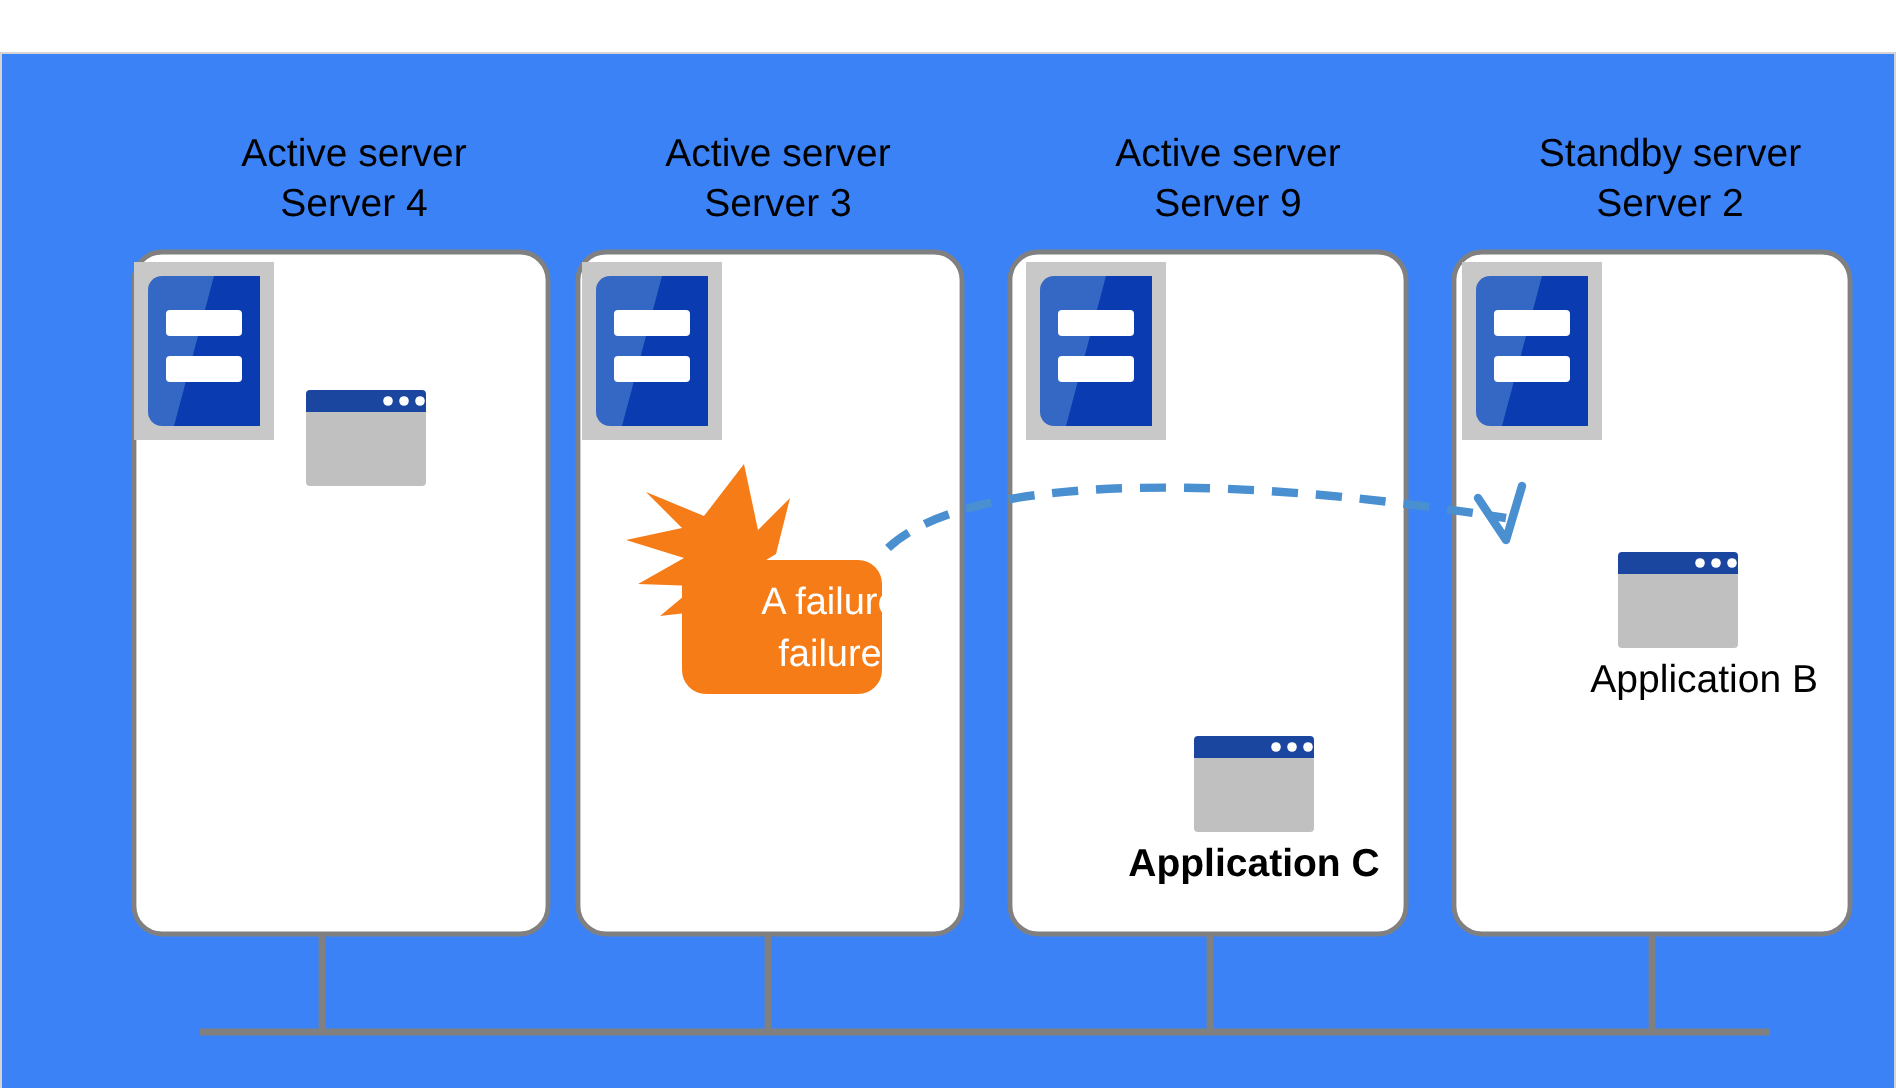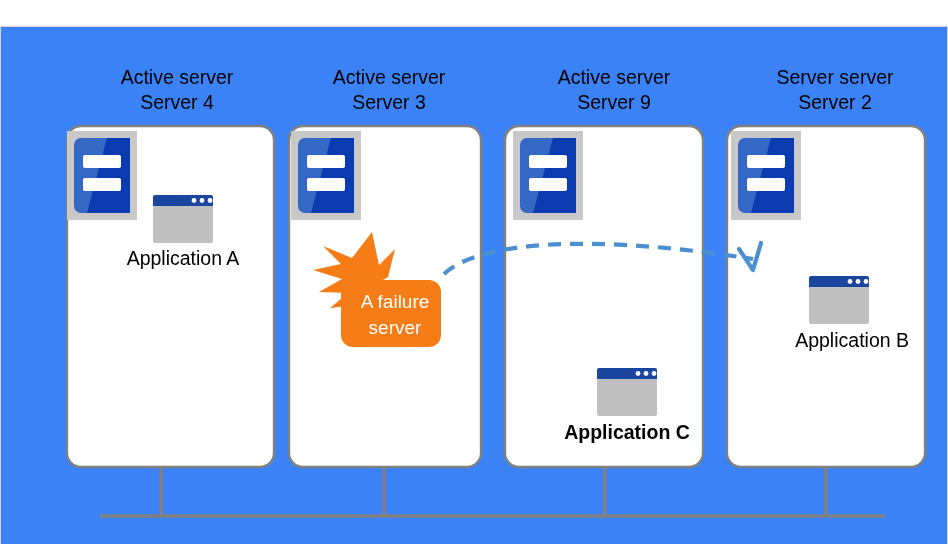--- a/index.html
+++ b/index.html
@@ -138,28 +138,27 @@
     <span>Active server</span>
     <span class="line2">Server 3</span>
   </div>
 
   <div class="server-title" style="left:513px; top:38px; width:200px;">
     <span>Active server</span>
     <span class="line2">Server 9</span>
   </div>
 
   <div class="server-title" style="left:734px; top:38px; width:200px;">
-    <span>Server server</span>
+    <span>Standby server</span>
     <span class="line2">Server 2</span>
   </div>
 
-  <div class="app-label" style="left:116px; top:220px; width:132px;">Application A</div>
 
   <div class="app-label" style="left:556px; top:394px; width:140px;font-weight:bold;">Application  C</div>
 
   <div class="app-label" style="left:768px; top:302px; width:140px;text-align:right;">Application  B</div>
 
-  <div class="failure-text" style="left:340px; top:262px; width:108px;">
+  <div class="failure-text" style="left:340px; top:262px; width:108px;padding-left:20px;">
     <span>A failure</span>
-    <span class="fl2">server</span>
+    <span class="fl2">failure</span>
   </div>
 
 </div>
 
 </body></html>

